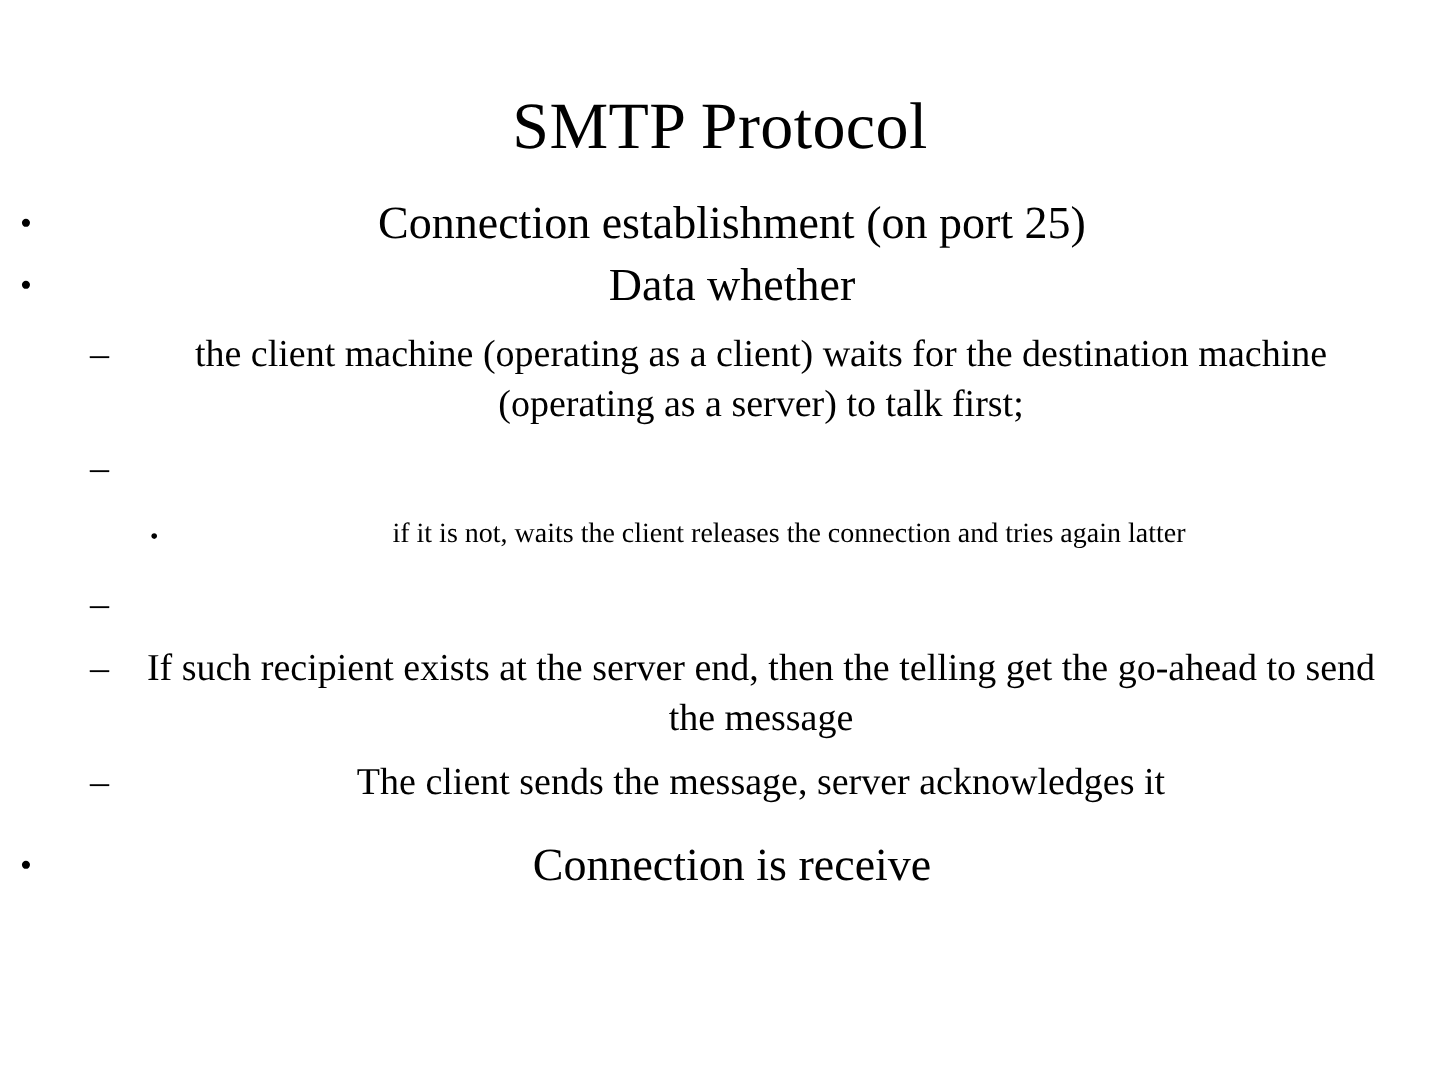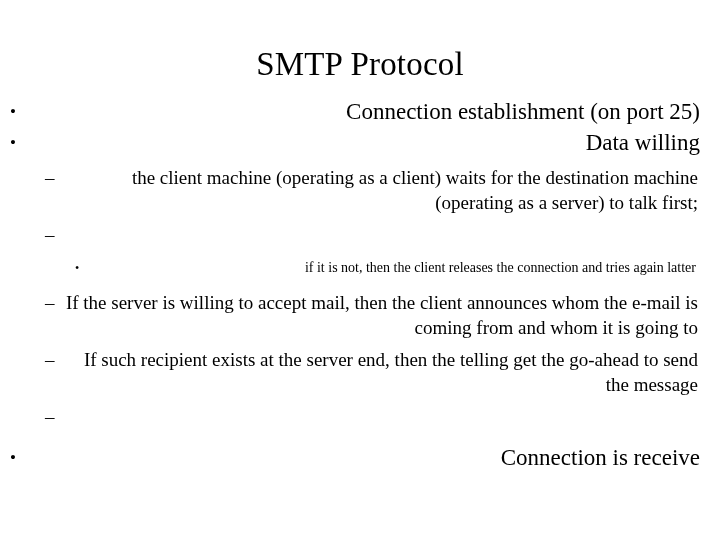--- a/index.html
+++ b/index.html
@@ -51,21 +51,21 @@
   }
 
   .marker {
     flex: 0 0 auto;
     text-align: left;
     line-height: inherit;
   }
 
   .btext {
     flex: 1 1 auto;
-    text-align: right;
+    text-align: center;
   }
 
   
   .lvl1 {
     font-size: 23px;
     line-height: 31px;
     padding-left: 10px;
     padding-right: 20px;
   }
   .lvl1 .marker {
@@ -115,49 +115,49 @@
 
   <div class="slide-body">
 
     <div class="bullet-row lvl1">
       <span class="marker">•</span>
       <span class="btext">Connection establishment (on port 25)</span>
     </div>
 
     <div class="bullet-row lvl1">
       <span class="marker">•</span>
-      <span class="btext">Data willing</span>
+      <span class="btext">Data whether</span>
     </div>
 
     <div class="bullet-row lvl2 gap-lvl2">
       <span class="marker">–</span>
       <span class="btext">the client machine (operating as a client) waits for the destination machine (operating as a server) to talk first;</span>
     </div>
 
     <div class="bullet-row lvl2 gap-lvl2">
       <span class="marker">–</span>
     </div>
 
     <div class="bullet-row lvl3 gap-lvl3">
       <span class="marker">•</span>
-      <span class="btext">if it is not, then the client releases the connection and tries again latter</span>
+      <span class="btext">if it is not, waits the client releases the connection and tries again latter</span>
     </div>
 
     <div class="bullet-row lvl2 gap-after-lvl3">
       <span class="marker">–</span>
-      <span class="btext">If the server is willing to accept mail, then the client announces whom the e-mail is coming from and whom it is going to</span>
     </div>
 
     <div class="bullet-row lvl2 gap-lvl2">
       <span class="marker">–</span>
       <span class="btext">If such recipient exists at the server end, then the telling get the go-ahead to send the message</span>
     </div>
 
     <div class="bullet-row lvl2 gap-lvl2">
       <span class="marker">–</span>
+      <span class="btext">The client sends the message, server acknowledges it</span>
     </div>
 
     <div class="bullet-row lvl1 gap-lvl1-last">
       <span class="marker">•</span>
       <span class="btext">Connection is receive</span>
     </div>
 
   </div>
 </div>
 

